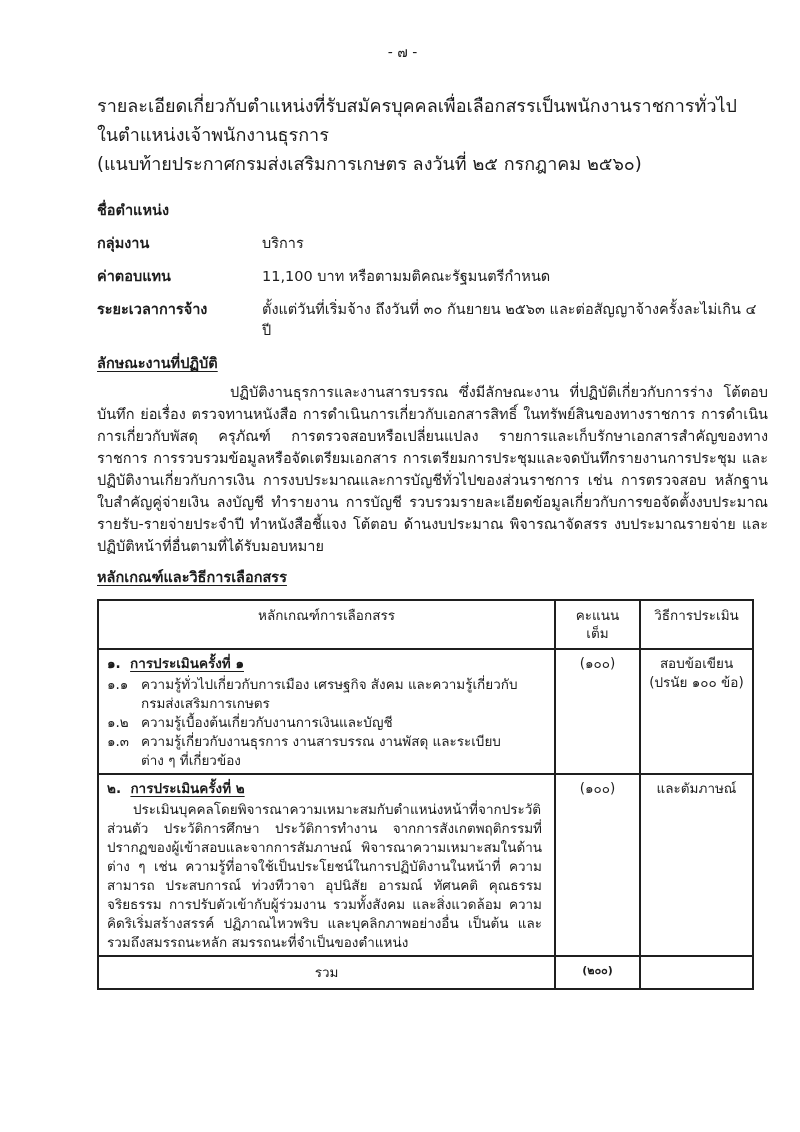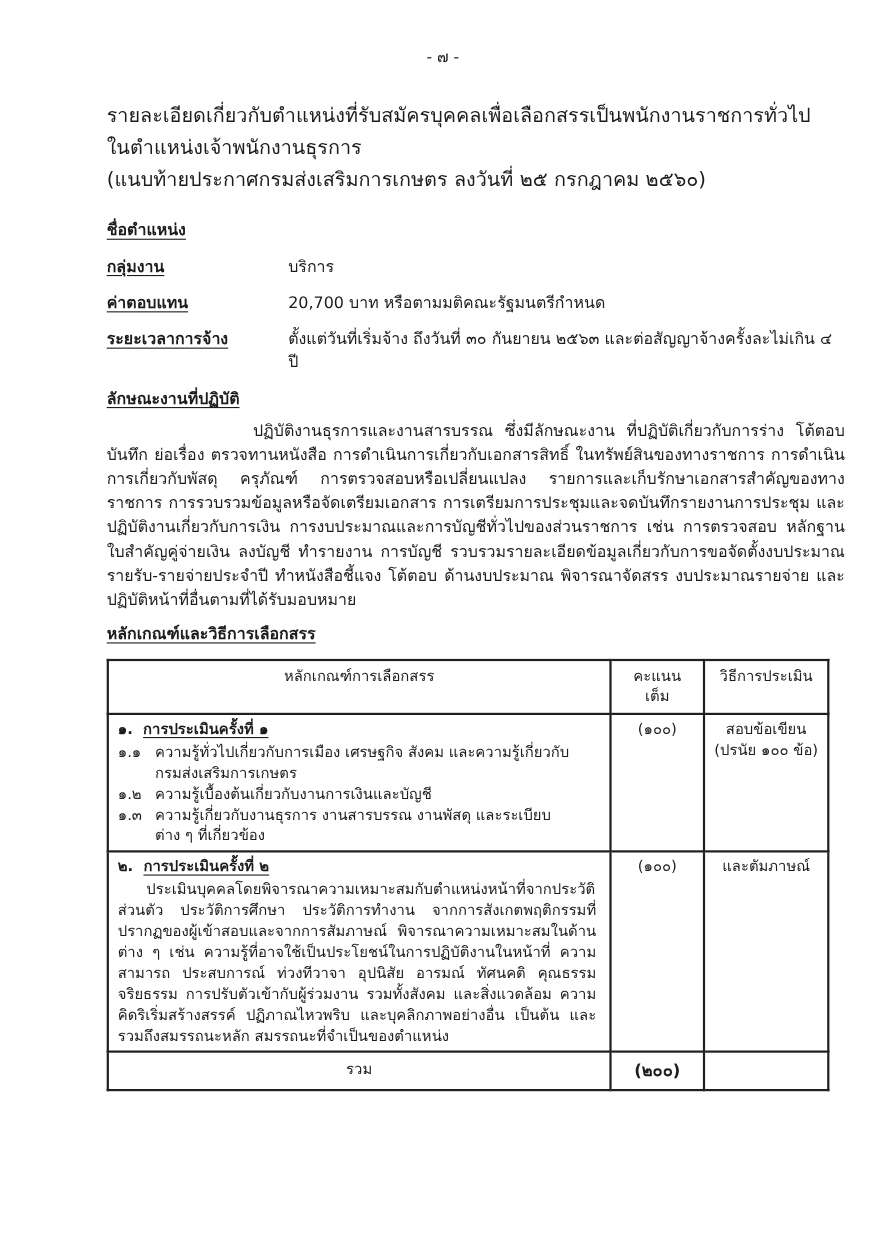--- a/index.html
+++ b/index.html
@@ -14,21 +14,21 @@
   }
   .page { width:800px; height:1132px; padding:42px 32px 0 97px; background:#fff; }
 
   .page-num { text-align:center; font-size:14px; margin-bottom:28px; margin-right:60px; }
 
   .doc-title { text-align:left; font-size:18px; line-height:1.62; margin-bottom:22px; }
 
   .fields { margin-bottom:4px; }
   .field-row { display:flex; margin-bottom:11px; }
   .field-label {
-    flex:0 0 165px; font-weight:bold; text-decoration:underline;
+    flex:0 0 165px; font-weight:bold; 
     text-underline-offset:3px;
   }
   .field-value { flex:1; }
 
   .sec-heading {
     font-weight:bold; text-decoration:underline; text-underline-offset:3px;
     margin:4px 0 6px 0;
   }
   .para { text-align:justify; line-height:1.52; }
   .para.indent-big { text-indent:133px; }
@@ -48,21 +48,21 @@
 
   .row-title { font-weight:bold; margin-bottom:2px; }
   .row-title .t-underline { text-decoration:underline; text-underline-offset:3px; }
   .crit-item { display:flex; }
   .crit-item .item-num { flex:0 0 34px; }
   .crit-item .item-text { flex:1; padding-right:26px; }
   .row-body { text-indent:26px; text-align:justify; padding-right:4px; }
   .cell-center { text-align:center; }
   .total-row td { padding:6px 8px; }
   .total-label { text-align:center; }
-  .total-score { text-align:center; font-weight:bold; font-size:15px; }
+  .total-score { text-align:center; font-weight:bold; font-size:11px; }
 </style>
 </head>
 <body>
 
 <div class="page">
 
   <div class="page-num">- ๗ -</div>
 
   <div class="doc-title">
     <div>รายละเอียดเกี่ยวกับตำแหน่งที่รับสมัครบุคคลเพื่อเลือกสรรเป็นพนักงานราชการทั่วไป</div>
@@ -73,21 +73,21 @@
   <div class="fields">
     <div class="field-row">
       <span class="field-label">ชื่อตำแหน่ง</span>
     </div>
     <div class="field-row">
       <span class="field-label">กลุ่มงาน</span>
       <span class="field-value">บริการ</span>
     </div>
     <div class="field-row">
       <span class="field-label">ค่าตอบแทน</span>
-      <span class="field-value">20,700  บาท หรือตามมติคณะรัฐมนตรีกำหนด</span>
+      <span class="field-value">11,100  บาท หรือตามมติคณะรัฐมนตรีกำหนด</span>
     </div>
     <div class="field-row">
       <span class="field-label">ระยะเวลาการจ้าง</span>
       <span class="field-value">ตั้งแต่วันที่เริ่มจ้าง ถึงวันที่ ๓๐ กันยายน ๒๕๖๓ และต่อสัญญาจ้างครั้งละไม่เกิน ๔ ปี</span>
     </div>
   </div>
 
   <div class="section">
     <div class="sec-heading">ลักษณะงานที่ปฏิบัติ</div>
     <p class="para indent-big mb">ปฏิบัติงานธุรการและงานสารบรรณ ซึ่งมีลักษณะงาน ที่ปฏิบัติเกี่ยวกับการร่าง โต้ตอบ บันทึก ย่อเรื่อง ตรวจทานหนังสือ การดำเนินการเกี่ยวกับเอกสารสิทธิ์ ในทรัพย์สินของทางราชการ การดำเนินการเกี่ยวกับพัสดุ ครุภัณฑ์ การตรวจสอบหรือเปลี่ยนแปลง รายการและเก็บรักษาเอกสารสำคัญของทางราชการ การรวบรวมข้อมูลหรือจัดเตรียมเอกสาร การเตรียมการประชุมและจดบันทึกรายงานการประชุม และปฏิบัติงานเกี่ยวกับการเงิน การงบประมาณและการบัญชีทั่วไปของส่วนราชการ เช่น การตรวจสอบ หลักฐานใบสำคัญคู่จ่ายเงิน ลงบัญชี ทำรายงาน การบัญชี รวบรวมรายละเอียดข้อมูลเกี่ยวกับการขอจัดตั้งงบประมาณ รายรับ-รายจ่ายประจำปี ทำหนังสือชี้แจง โต้ตอบ ด้านงบประมาณ พิจารณาจัดสรร งบประมาณรายจ่าย และปฏิบัติหน้าที่อื่นตามที่ได้รับมอบหมาย</p>

